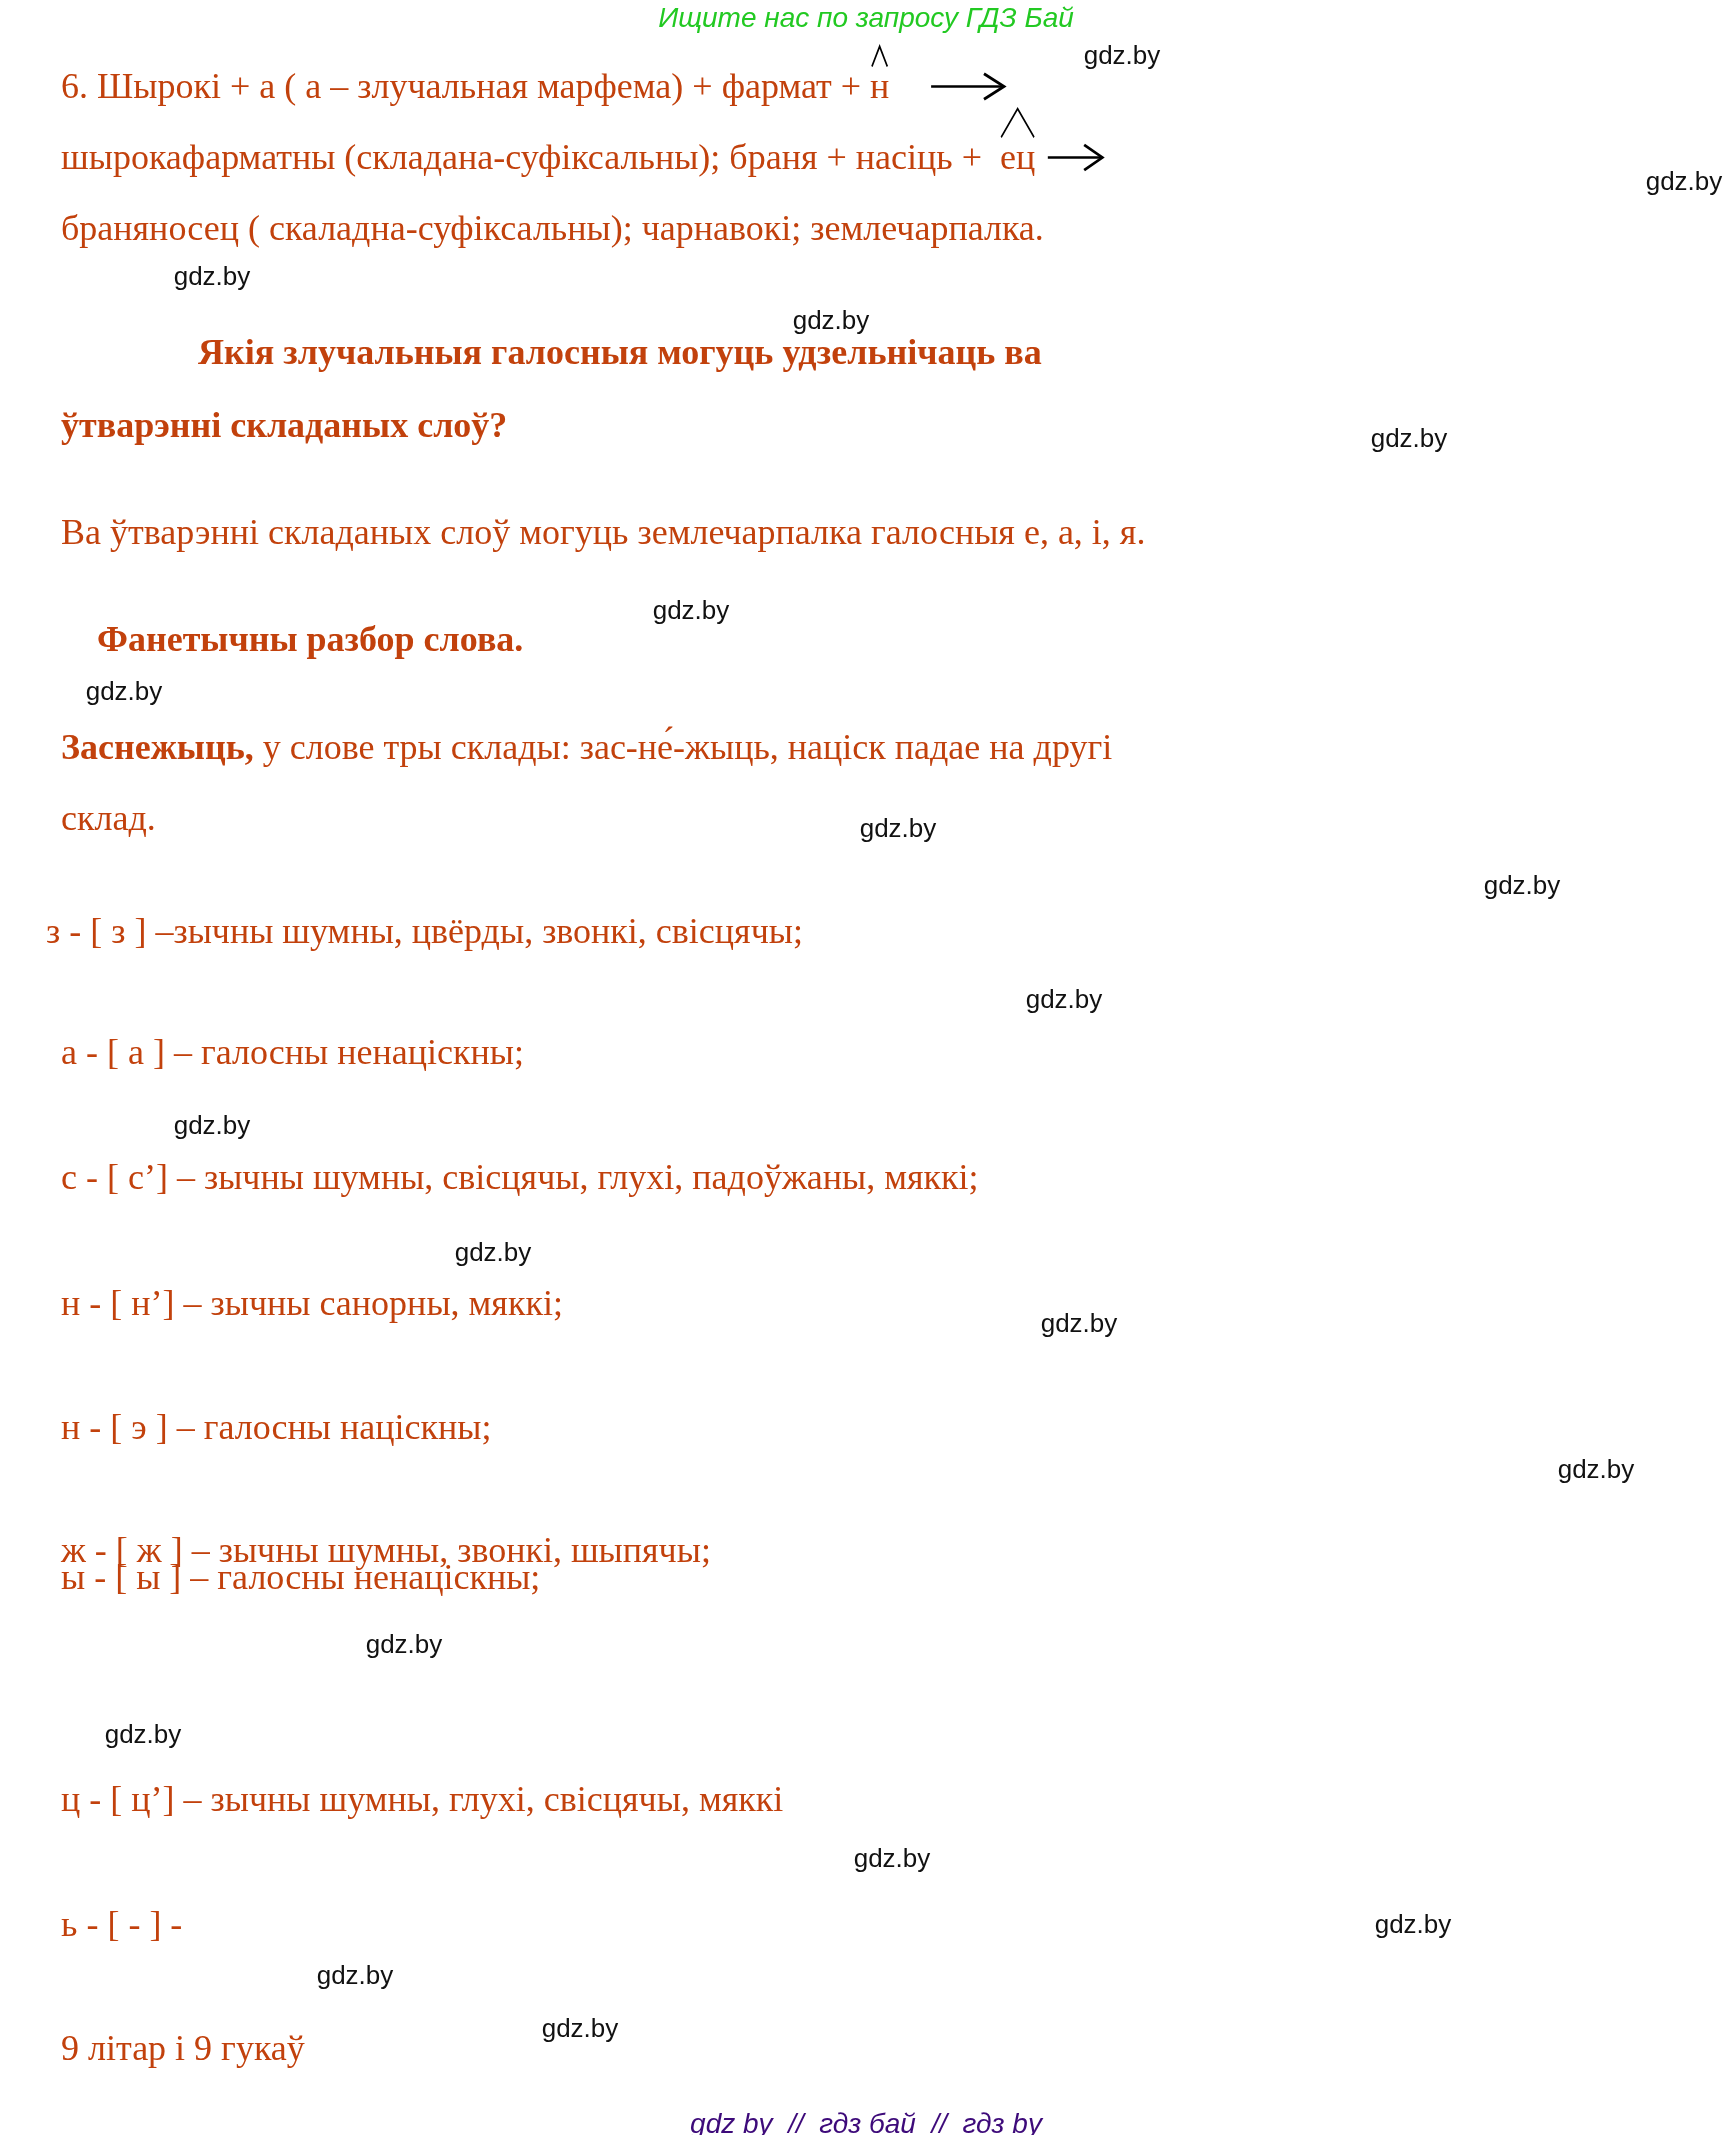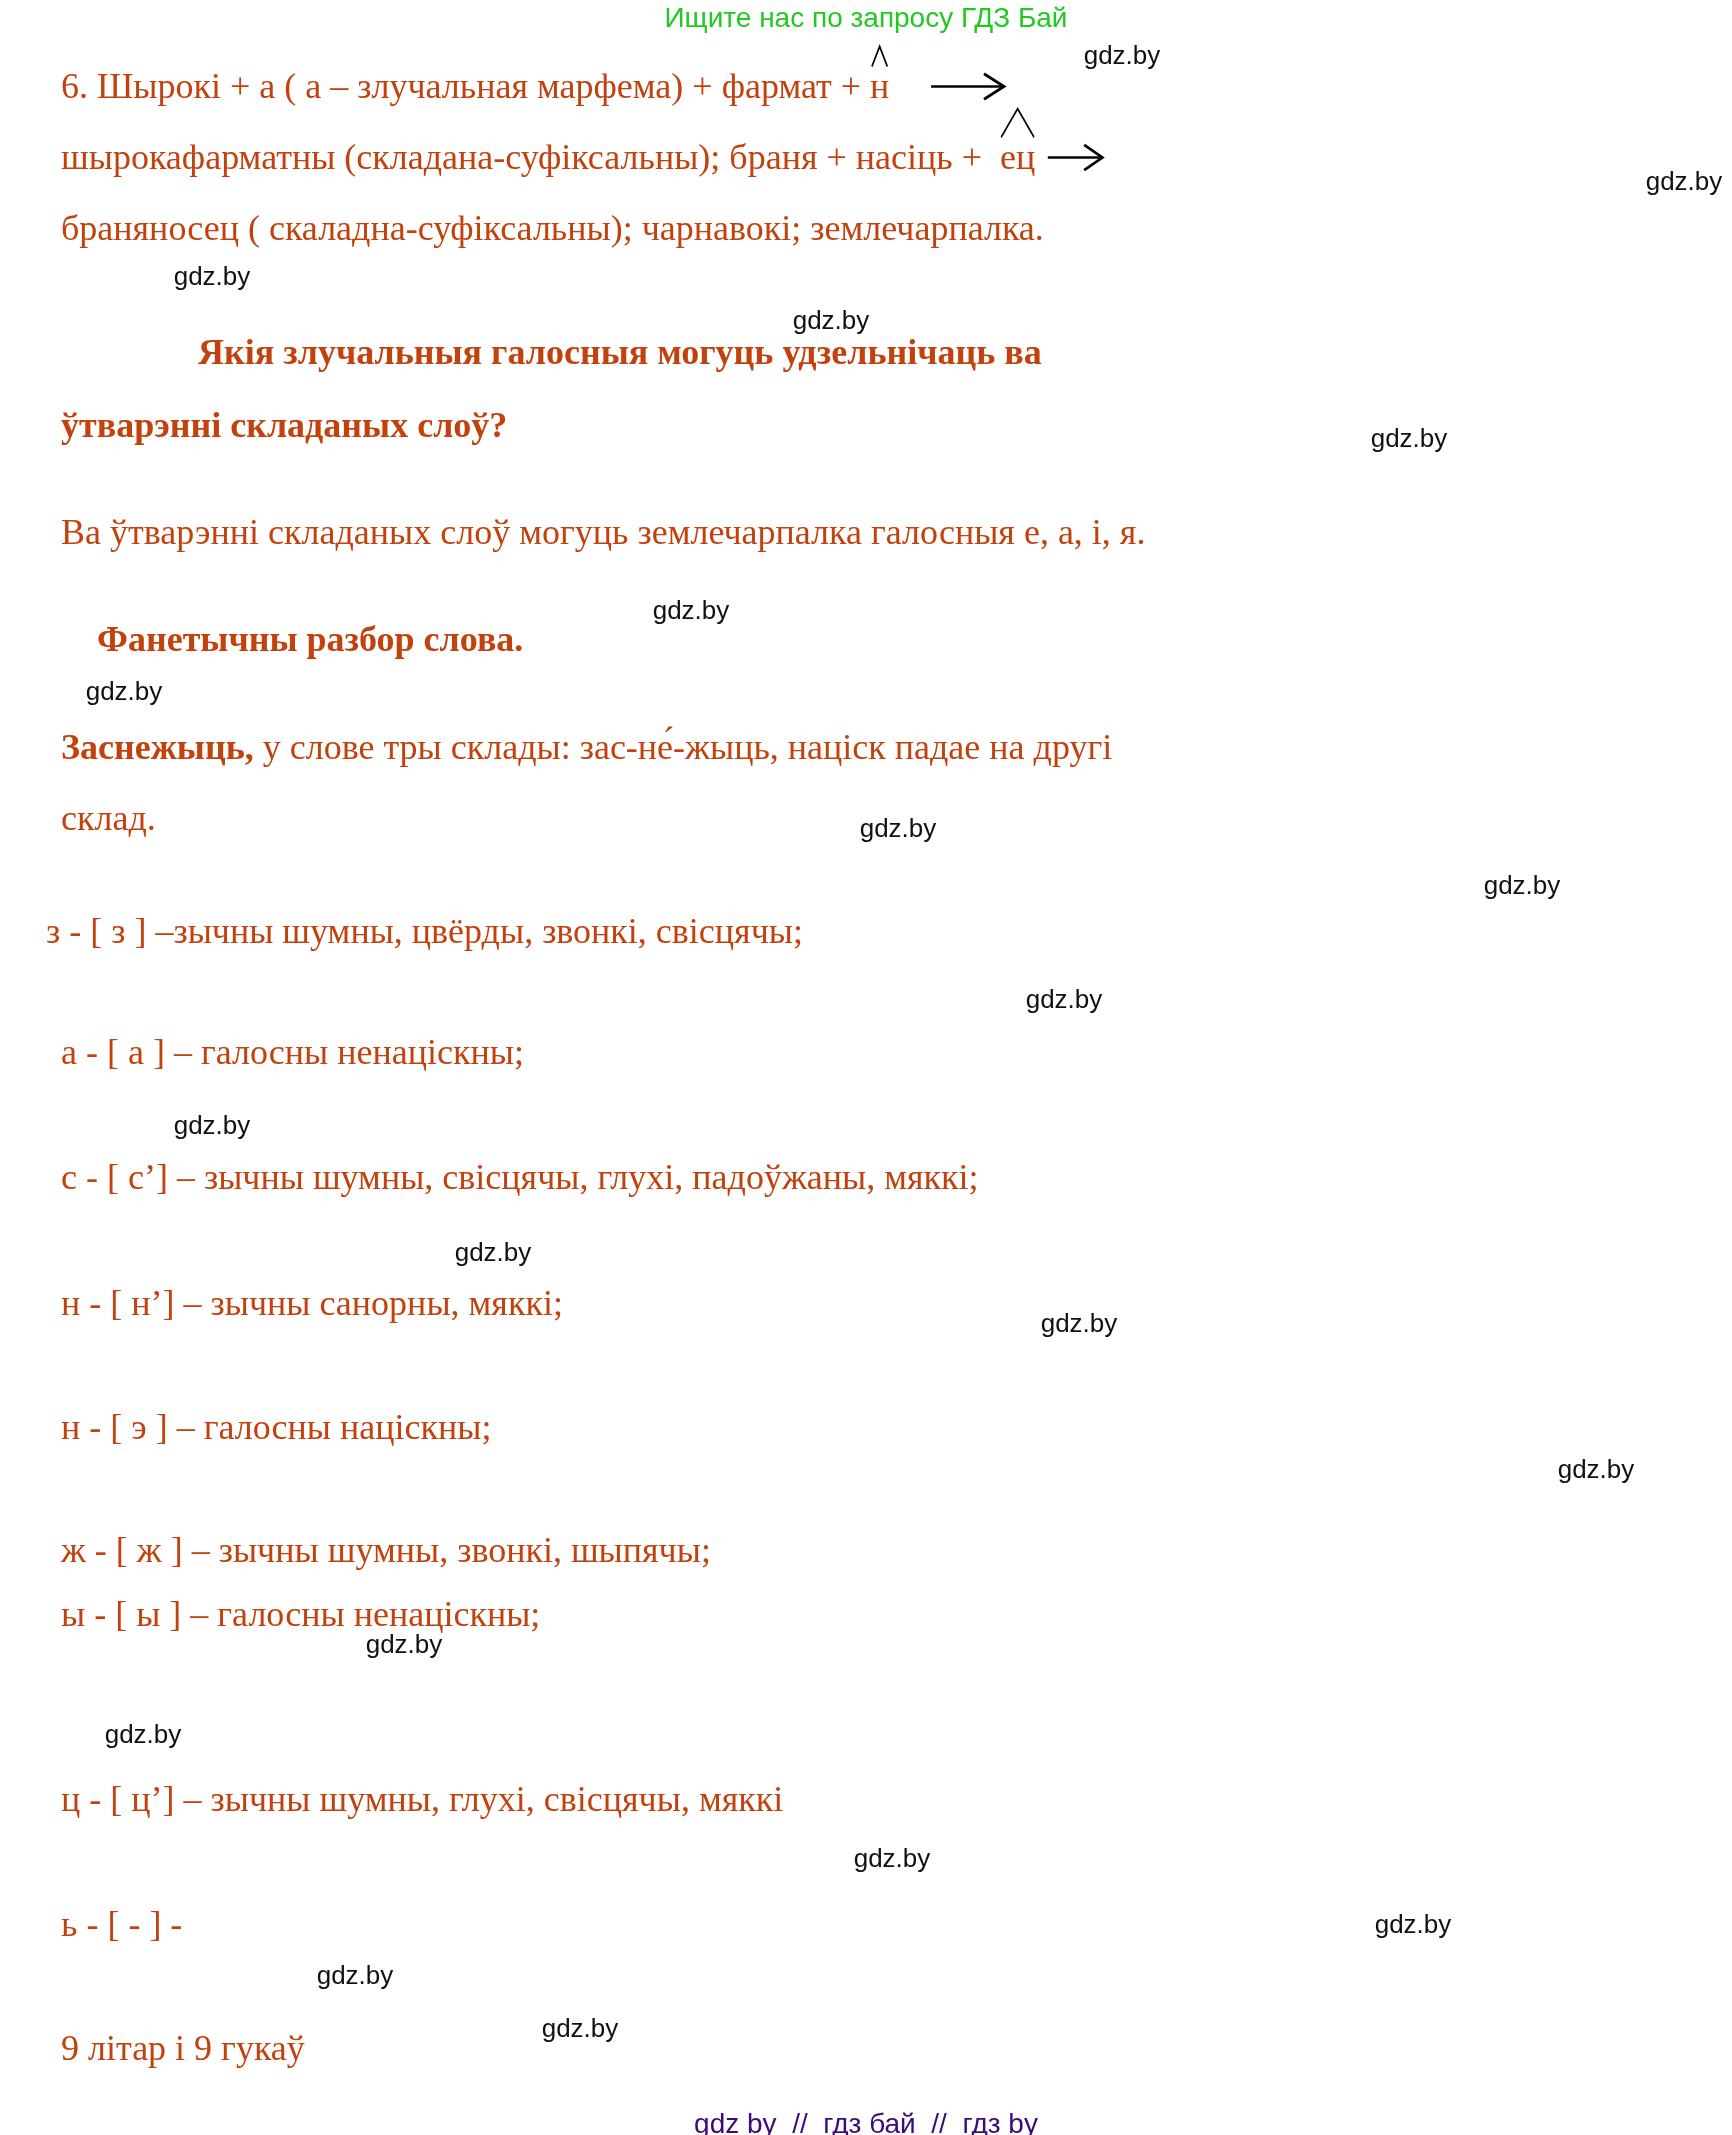--- a/index.html
+++ b/index.html
@@ -1,20 +1,20 @@
 <!DOCTYPE html>
 <html style="font-size:14.6px"><head>
 <meta charset="utf-8">
 <style>
   html, body { margin: 0; padding: 0; background: #ffffff; }
   body { width: 1732px; height: 2135px; position: relative; overflow: hidden; }
   .abs { position: absolute; white-space: nowrap; }
   .serif { font-family: "Liberation Serif", "DejaVu Serif", serif; color: #c2410c; font-size: 36px; line-height: 1; }
   .bold { font-weight: bold; }
-  .sans { font-family: "Liberation Sans", "DejaVu Sans", sans-serif; }
+  .sans { font-family: "Liberation Sans", "DejaVu Sans", sans-serif; font-style: italic; }
   .header-link { color: #22c922; font-size: 28px; }
   .footer-link { color: #3d0a7a; font-size: 28px; }
   .wm { font-family: "Liberation Sans", "DejaVu Sans", sans-serif; font-size: 26px; color: #111; line-height: 1; transform: translate(-50%, -50%); }
   .hat { display: inline-block; position: relative; }
   .hat::before {
     content: ""; position: absolute; left: 50%; top: -24px;
     width: 0; height: 0;
   }
   .caret {
     position: absolute; left: 0; right: 0; top: -27.4px; height: 27.4px;
@@ -68,21 +68,21 @@
   <span class="bold">Заснежыць,</span><span> у слове тры склады: зас-не́-жыць, націск падае на другі</span>
 </div>
 <div class="abs serif" style="left:61px; top:800px;">склад.</div>
 
 <div class="abs serif" style="left:46px; top:913px;">з - [ з ] –зычны шумны, цвёрды, звонкі, свісцячы;</div>
 <div class="abs serif" style="left:61px; top:1034px;">а - [ а ] – галосны ненаціскны;</div>
 <div class="abs serif" style="left:61px; top:1159px;">с -  [ с’] – зычны шумны, свісцячы, глухі, падоўжаны, мяккі;</div>
 <div class="abs serif" style="left:61px; top:1285px;">н - [ н’] – зычны санорны, мяккі;</div>
 <div class="abs serif" style="left:61px; top:1409px;">н - [ э ] – галосны націскны;</div>
 <div class="abs serif" style="left:61px; top:1532px;">ж - [ ж ] – зычны шумны, звонкі, шыпячы;</div>
-<div class="abs serif" style="left:61px; top:1596px;text-align:center;">ы - [ ы ] – галосны ненаціскны;</div>
+<div class="abs serif" style="left:61px; top:1559px;text-align:center;">ы - [ ы ] – галосны ненаціскны;</div>
 <div class="abs serif" style="left:61px; top:1781px;">ц - [ ц’] – зычны шумны, глухі, свісцячы, мяккі</div>
 <div class="abs serif" style="left:61px; top:1906px;">ь - [ - ] -</div>
 
 <div class="abs serif" style="left:61px; top:2030px;">9 літар і 9 гукаў</div>
 
 <div class="abs wm" style="left:1122px; top:55px;">gdz.by</div>
 <div class="abs wm" style="left:1684px; top:181px;">gdz.by</div>
 <div class="abs wm" style="left:212px; top:276px;">gdz.by</div>
 <div class="abs wm" style="left:831px; top:320px;">gdz.by</div>
 <div class="abs wm" style="left:1409px; top:438px;">gdz.by</div>

